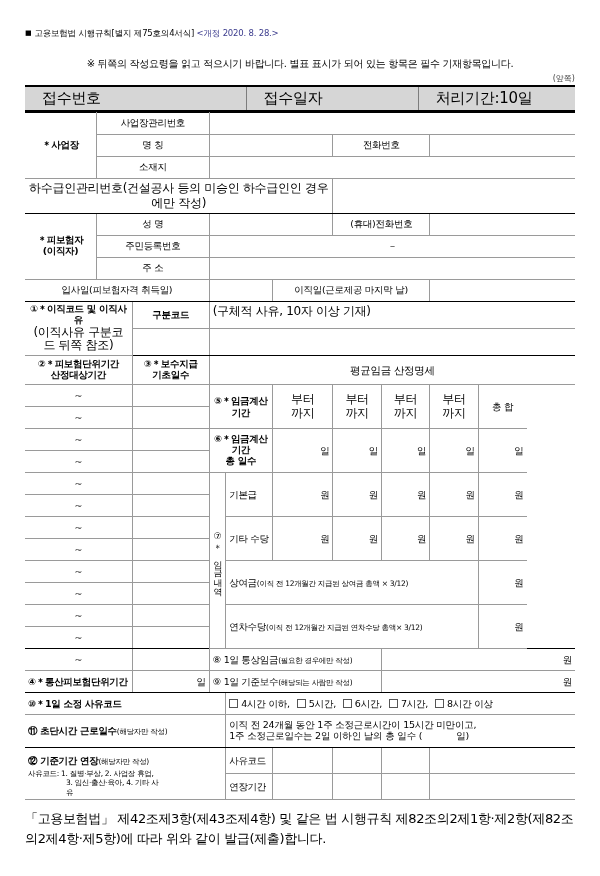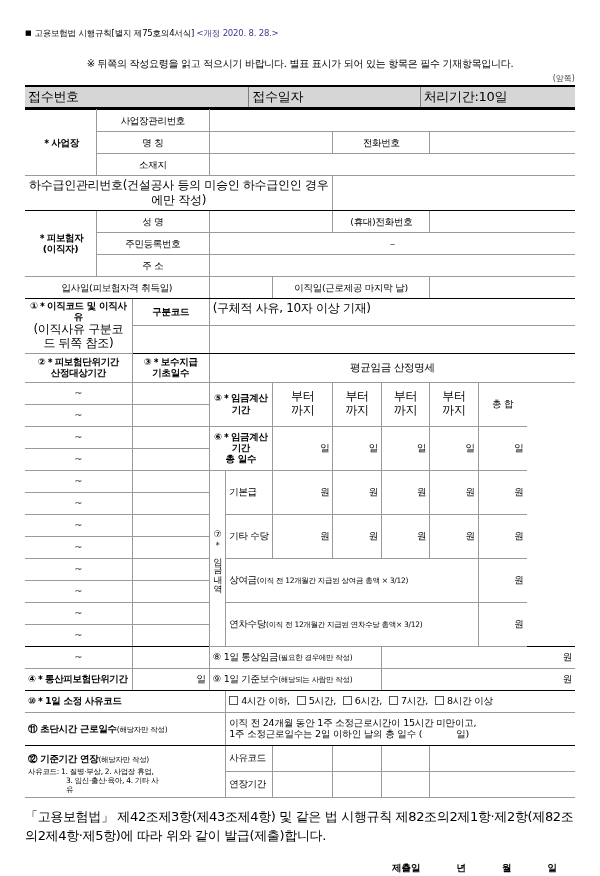--- a/index.html
+++ b/index.html
@@ -86,22 +86,22 @@
   .receipt {
     border-top: 2.2px solid #000;
     border-bottom: 2.2px solid #000;
   }
   .receipt td {
     background: #d6d6d6;
     border: 1px solid #7d7d7d;
     border-top: none;
     border-bottom: none;
     height: 16px;
-    font-size: 13px;
-    padding-left: 3px;
+    font-size: 15px;
+    padding-left: 17px;
   }
   .receipt td:first-child { border-left: none; }
   .receipt td:last-child  { border-right: none; }
 
   
   .main {
     border-bottom: 1.6px solid #000;
   }
   .main td { height: 17px; }
 
@@ -426,17 +426,14 @@
       <td></td>
       <td></td>
       <td></td>
       <td colspan="3" class="noline-r"></td>
     </tr>
   </tbody>
     </table>
 
   <div class="statement">「고용보험법」 제42조제3항(제43조제4항) 및 같은 법 시행규칙 제82조의2제1항·제2항(제82조의2제4항·제5항)에 따라 위와 같이 발급(제출)합니다.</div>
 
-  <div class="submit-date">
-    <span>제출일</span><span class="sp1"></span><span>년</span><span class="sp2"></span><span>월</span><span class="sp2"></span><span>일</span>
-  </div>
 
 </div>
 
 </body></html>

